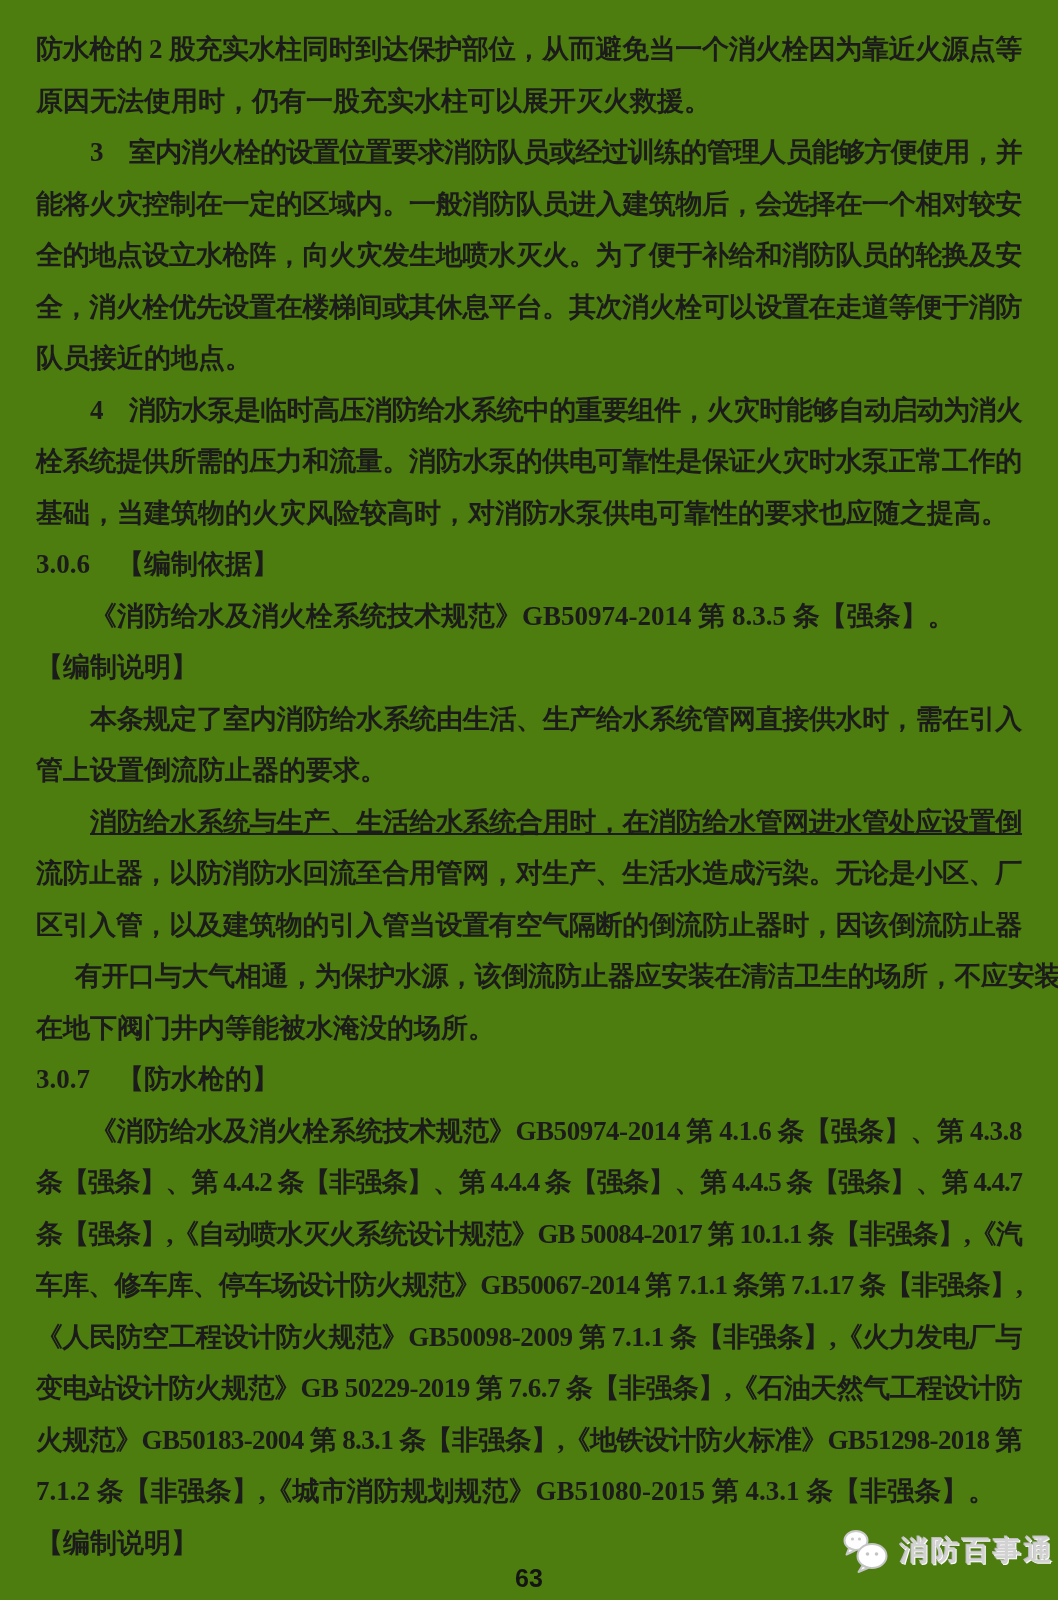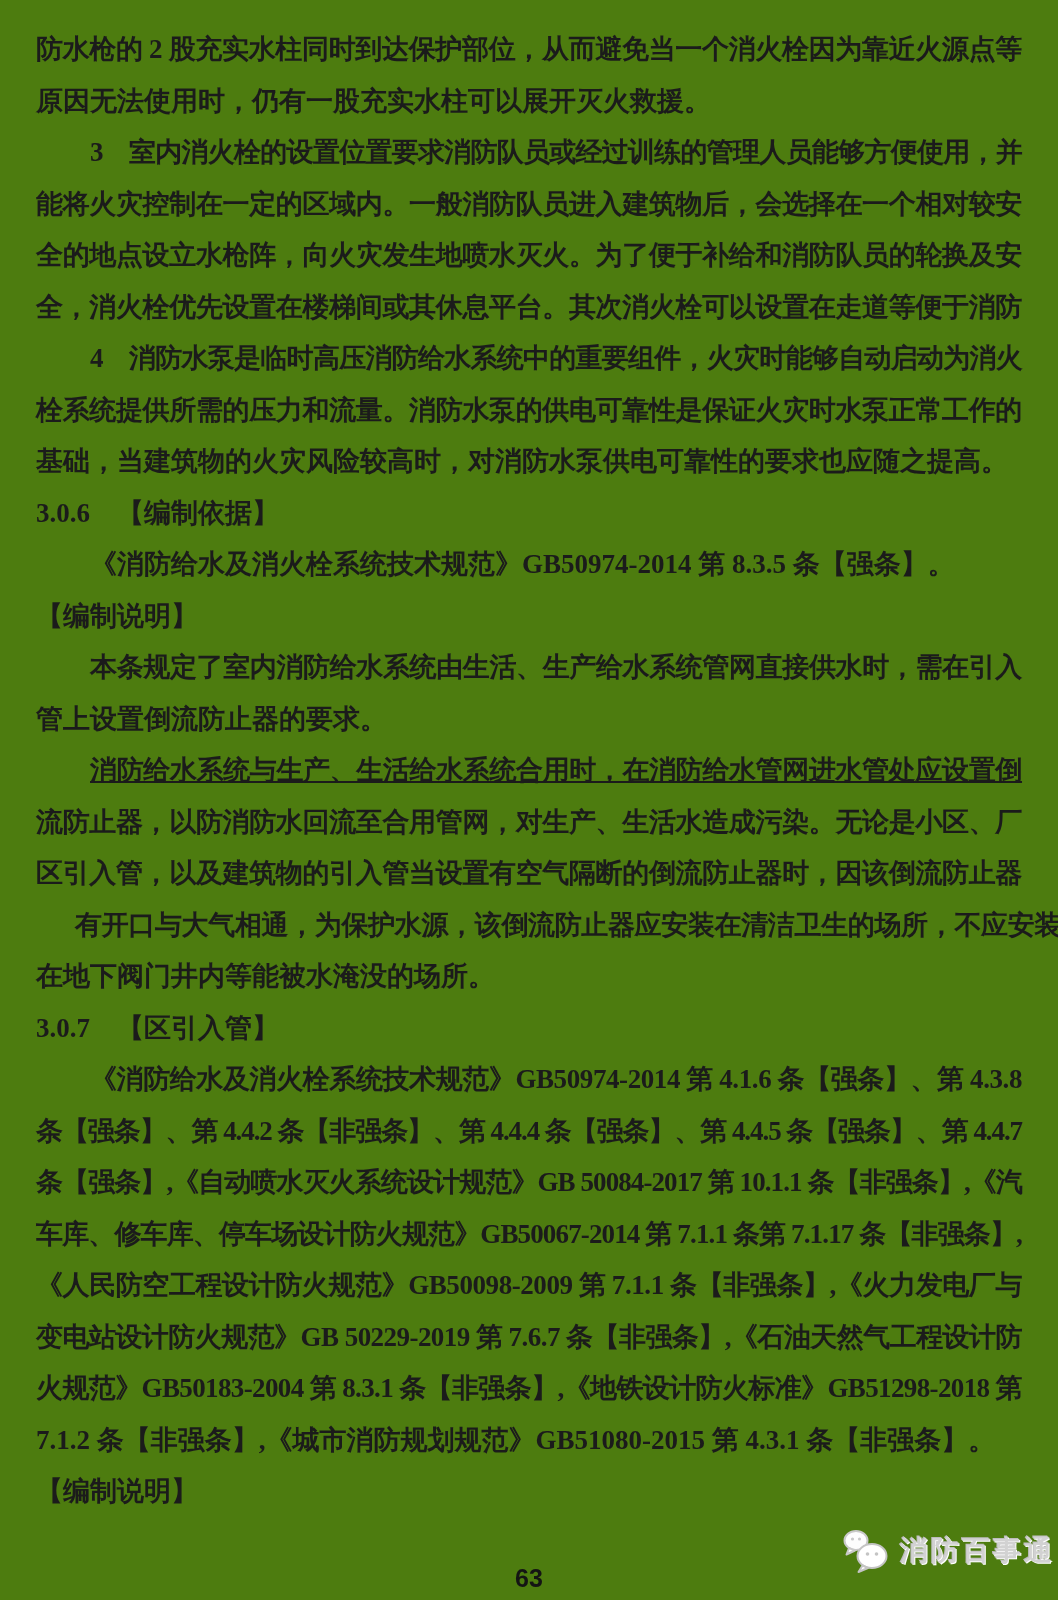--- a/index.html
+++ b/index.html
@@ -66,34 +66,35 @@
 
 <div class="page">
 
   <main class="doc" id="docBody">
       <div class="line j"><span style="letter-spacing: -0.333333px;">防水枪的 2 股充实水柱同时到达保护部位，从而避免当一个消火栓因为靠近火源点等</span></div>
       <div class="line"><span>原因无法使用时，仍有一股充实水柱可以展开灭火救援。</span></div>
       <div class="line j ind"><span style="letter-spacing: -0.736111px;">3　室内消火栓的设置位置要求消防队员或经过训练的管理人员能够方便使用，并</span></div>
       <div class="line j"><span style="letter-spacing: -0.351351px;">能将火灾控制在一定的区域内。一般消防队员进入建筑物后，会选择在一个相对较安</span></div>
       <div class="line j"><span style="letter-spacing: -0.351351px;">全的地点设立水枪阵，向火灾发生地喷水灭火。为了便于补给和消防队员的轮换及安</span></div>
       <div class="line j"><span style="letter-spacing: -0.351351px;">全，消火栓优先设置在楼梯间或其休息平台。其次消火栓可以设置在走道等便于消防</span></div>
+      <div class="line"><span>队员接近的地点。</span></div>
       <div class="line j ind"><span style="letter-spacing: -0.736111px;">4　消防水泵是临时高压消防给水系统中的重要组件，火灾时能够自动启动为消火</span></div>
       <div class="line j"><span style="letter-spacing: -0.351351px;">栓系统提供所需的压力和流量。消防水泵的供电可靠性是保证火灾时水泵正常工作的</span></div>
       <div class="line"><span>基础，当建筑物的火灾风险较高时，对消防水泵供电可靠性的要求也应随之提高。</span></div>
       <div class="line"><span>3.0.6　【编制依据】</span></div>
       <div class="line ind"><span>《消防给水及消火栓系统技术规范》GB50974-2014 第 8.3.5 条【强条】。</span></div>
       <div class="line"><span>【编制说明】</span></div>
       <div class="line j ind"><span style="letter-spacing: -0.371429px;">本条规定了室内消防给水系统由生活、生产给水系统管网直接供水时，需在引入</span></div>
       <div class="line"><span>管上设置倒流防止器的要求。</span></div>
       <div class="line j ind"><span style="letter-spacing: -0.371429px; text-decoration: underline;">消防给水系统与生产、生活给水系统合用时，在消防给水管网进水管处应设置倒</span></div>
       <div class="line j"><span style="letter-spacing: -0.351351px;">流防止器，以防消防水回流至合用管网，对生产、生活水造成污染。无论是小区、厂</span></div>
       <div class="line j"><span style="letter-spacing: -0.351351px;">区引入管，以及建筑物的引入管当设置有空气隔断的倒流防止器时，因该倒流防止器</span></div>
       <div class="line j"><span style="letter-spacing: -0.351351px; margin-left: 39px;">有开口与大气相通，为保护水源，该倒流防止器应安装在清洁卫生的场所，不应安装</span></div>
       <div class="line"><span>在地下阀门井内等能被水淹没的场所。</span></div>
-      <div class="line"><span>3.0.7　【区引入管】</span></div>
+      <div class="line"><span>3.0.7　【防水枪的】</span></div>
       <div class="line j ind"><span style="letter-spacing: -0.410313px;">《消防给水及消火栓系统技术规范》GB50974-2014 第 4.1.6 条【强条】、第 4.3.8</span></div>
       <div class="line j"><span style="letter-spacing: -1.07589px;">条【强条】、第 4.4.2 条【非强条】、第 4.4.4 条【强条】、第 4.4.5 条【强条】、第 4.4.7</span></div>
       <div class="line j"><span style="letter-spacing: -0.913762px;">条【强条】,《自动喷水灭火系统设计规范》GB 50084-2017 第 10.1.1 条【非强条】,《汽</span></div>
       <div class="line j"><span style="letter-spacing: -0.86392px;">车库、修车库、停车场设计防火规范》GB50067-2014 第 7.1.1 条第 7.1.17 条【非强条】,</span></div>
       <div class="line j"><span style="letter-spacing: -0.418686px;">《人民防空工程设计防火规范》GB50098-2009 第 7.1.1 条【非强条】,《火力发电厂与</span></div>
       <div class="line j"><span style="letter-spacing: -0.545312px;">变电站设计防火规范》GB 50229-2019 第 7.6.7 条【非强条】,《石油天然气工程设计防</span></div>
       <div class="line j"><span style="letter-spacing: -0.620815px;">火规范》GB50183-2004 第 8.3.1 条【非强条】,《地铁设计防火标准》GB51298-2018 第</span></div>
       <div class="line"><span>7.1.2 条【非强条】,《城市消防规划规范》GB51080-2015 第 4.3.1 条【非强条】。</span></div>
       <div class="line"><span>【编制说明】</span></div>
     </main>

